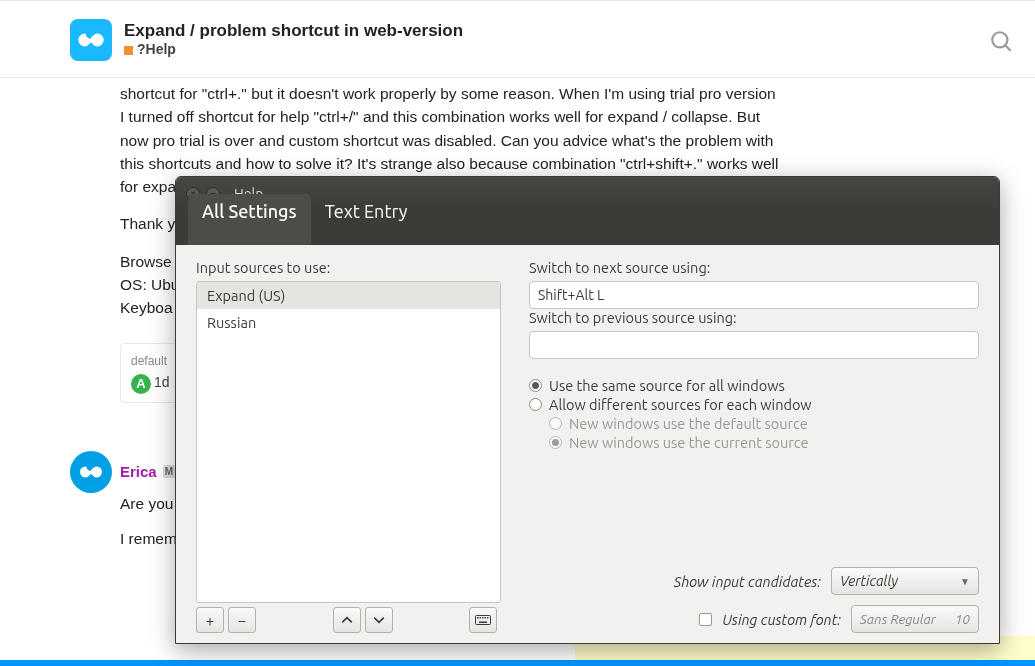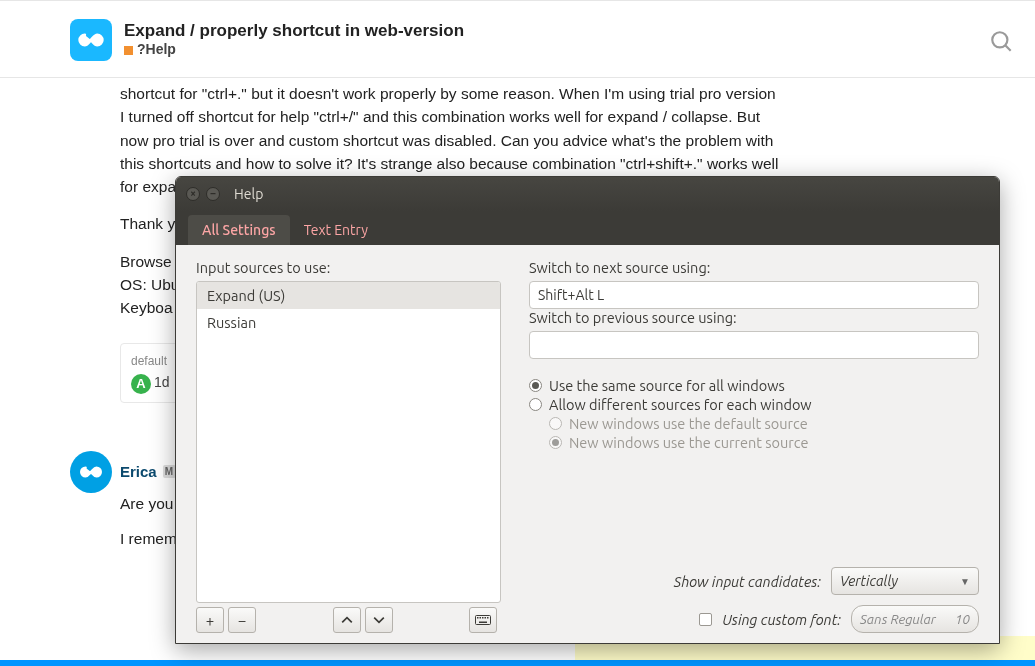--- a/index.html
+++ b/index.html
@@ -21,37 +21,37 @@
   .post-body p { margin-bottom: 14px; }
   .post-info { margin-top: 24px; }
   .info-box { border:1px solid #e8e8e8; border-radius:4px; display:inline-block; padding:8px 10px; font-size:12px; color:#888; }
   .info-box .lbl { display:block; margin-bottom:2px; }
   .info-box .val { font-size:14px; color:#444; }
   .avatar-sm { display:inline-block; width:20px; height:20px; border-radius:50%; background:#37b24d; color:#fff; text-align:center; line-height:20px; font-size:13px; font-weight:600; vertical-align:middle; margin-right:3px; }
 
   .reply-avatar { width:42px; height:42px; background:#00a0e4; border-radius:50%; position:absolute; left:70px; display:flex; align-items:center; justify-content:center; }
   .reply-avatar svg { width:26px; height:26px; }
   .reply-head { margin-top: 60px; display:flex; align-items:center; gap:6px; }
-  .reply-name { font-weight:600; color:#0c4a6e; }
+  .reply-name { font-weight:600; color:#a21caf; }
   .mod-badge { font-size:10px; background:#ddd; color:#666; padding:1px 2px; border-radius:2px; font-weight:700; letter-spacing:0.5px; }
   .reply-body { width:660px; font-size:15.5px; color:#222; line-height:1.5; }
   .reply-body p { margin-top:12px; }
 
   .progress-bar { position:absolute; left:0; right:0; bottom:0; height:6px; background:#0095ff; }
   .progress-pending { position:absolute; right:0; bottom:0; height:30px; width:460px; background:#fffdc9; }
 
   
   .dlg { position:absolute; left:175px; top:176px; width:825px; height:468px; background:#f2f1f0; border:1px solid #3c3b37; border-radius:6px 6px 0 0; box-shadow:0 6px 24px rgba(0,0,0,0.35); font-family:"Ubuntu","Segoe UI",Arial,sans-serif; color:#3c3b37; overflow:hidden; }
   .titlebar { height:34px; background:linear-gradient(to bottom,#474641,#3c3b37); display:flex; align-items:center; padding:0 10px; gap:6px; }
   .tb-btn { width:14px; height:14px; border-radius:50%; background:#5a5954; border:1px solid #2e2d29; display:flex; align-items:center; justify-content:center; }
   .tb-btn span { color:#2e2d29; font-size:10px; line-height:1; font-weight:700; }
   .tb-title { color:#dfdbd2; font-size:14px; margin-left:8px; }
 
   .tabbar { height:34px; background:#3c3b37; display:flex; align-items:flex-end; padding-left:12px; }
-  .tabbar .tab { color:#fca5a5; font-size:14px; padding:7px 14px 7px; cursor:pointer; border-radius:4px 4px 0 0; }
+  .tabbar .tab { color:#ffffff; font-size:18px; padding:7px 14px 24px; cursor:pointer; border-radius:4px 4px 0 0; }
   .tabbar .tab.active { background:#4d4c47; font-weight:500; }
 
   .dlg-body { display:flex; padding:14px 20px 10px; gap:28px; height:calc(100% - 68px); }
   .col-left { width:305px; display:flex; flex-direction:column; }
   .col-right { flex:1; display:flex; flex-direction:column; position:relative; }
 
   .label { font-size:14.5px; color:#3c3b37; margin-bottom:5px; }
   .listbox { flex:1; background:#fff; border:1px solid #c7c5c1; border-radius:3px; overflow:hidden; }
   .listbox .item { padding:5px 10px; font-size:14.5px; }
   .listbox .item.sel { background:#e6e4e1; }
@@ -65,37 +65,37 @@
   .radio { width:13px; height:13px; border-radius:50%; border:1px solid #8a8781; display:inline-flex; align-items:center; justify-content:center; background:#fff; }
   .radio.sel::after { content:""; width:7px; height:7px; border-radius:50%; background:#5a5954; }
   .radio.dis { opacity:0.55; }
   .radio-row.dis { color:#9b9892; }
   .indent { margin-left:20px; }
 
   .field-row { display:flex; align-items:center; gap:10px; justify-content:flex-end; margin-top:10px;font-style:italic; }
   .field-row .lbl { font-size:14.5px; }
   .dropdown { width:148px; height:28px; background:linear-gradient(to bottom,#fafaf9,#e6e4e1); border:1px solid #b5b2ac; border-radius:4px; display:flex; align-items:center; padding:0 8px; font-size:14px; justify-content:space-between; cursor:pointer; }
   .dropdown .arr { font-size:10px; color:#666; }
-  .fontbtn { width:128px; height:28px; background:linear-gradient(to bottom,#fafaf9,#e6e4e1); border:1px solid #b5b2ac; border-radius:12px; display:flex; align-items:center; justify-content:space-between; padding:0 8px; font-size:13.5px; color:#888; cursor:pointer; }
+  .fontbtn { width:128px; height:28px; background:linear-gradient(to bottom,#fafaf9,#e6e4e1); border:1px solid #b5b2ac; border-radius:4px; display:flex; align-items:center; justify-content:space-between; padding:0 8px; font-size:13.5px; color:#888; cursor:pointer; }
   .chk { width:13px; height:13px; border:1px solid #9b9892; border-radius:2px; display:inline-flex; align-items:center; justify-content:center; background:#fff; }
 
   .bottom-row { display:flex; align-items:center; padding:0 20px 12px; justify-content:space-between; }
   .link { color:#2a7fb8; font-size:14.5px; cursor:pointer; }
 </style>
 </head>
 <body>
 
 <div class="forum-header">
   <div class="forum-logo">
     <svg viewBox="0 0 24 24">
         <path fill="#fff" d="M7 8a4 4 0 0 0 0 8c2 0 3-2 5-4 2-2 3-4 5-4a4 4 0 0 1 0 8c-2 0-3-2-5-4" stroke="#fff" stroke-width="2.3" stroke-linecap="round"></path>
       </svg>
   </div>
   <div class="forum-titleblock">
-    <div class="forum-title">Expand / properly shortcut in web-version</div>
+    <div class="forum-title">Expand / problem shortcut in web-version</div>
     <div class="forum-cat"><span class="sq"></span><span>?Help</span></div>
   </div>
   <div class="search-icon">
     <svg width="26" height="26" viewBox="0 0 24 24" fill="none" stroke="currentColor" stroke-width="2">
         <circle cx="10" cy="10" r="7"></circle>
         <line x1="20" y1="20" x2="15" y2="15"></line>
       </svg>
   </div>
 </div>
 

